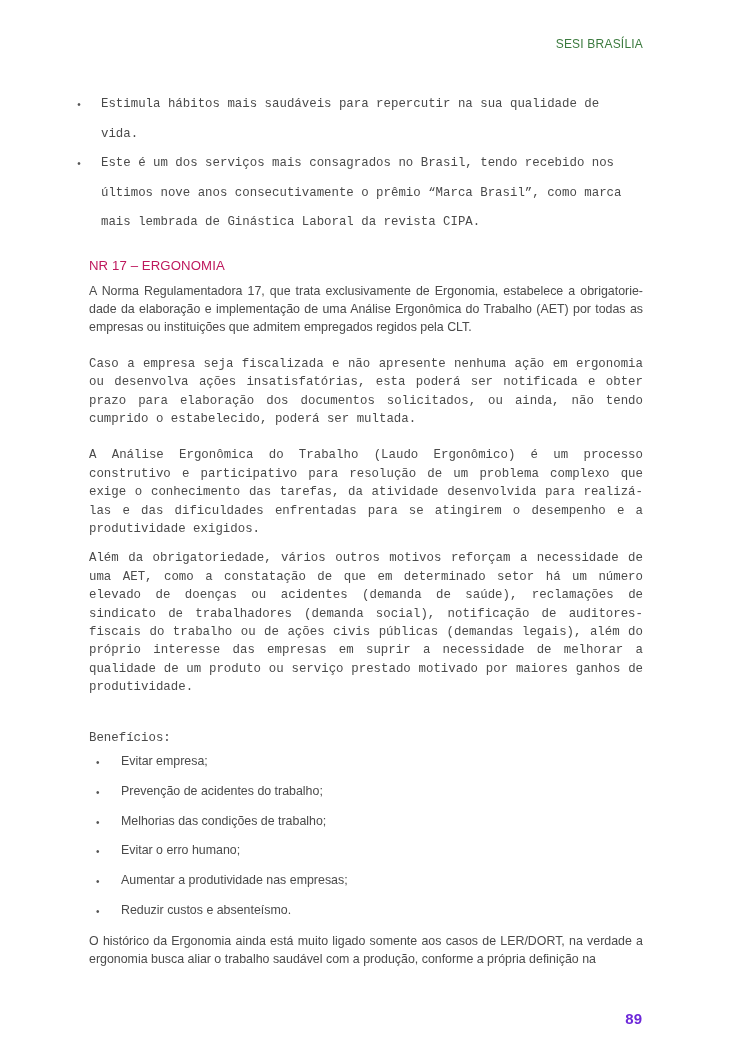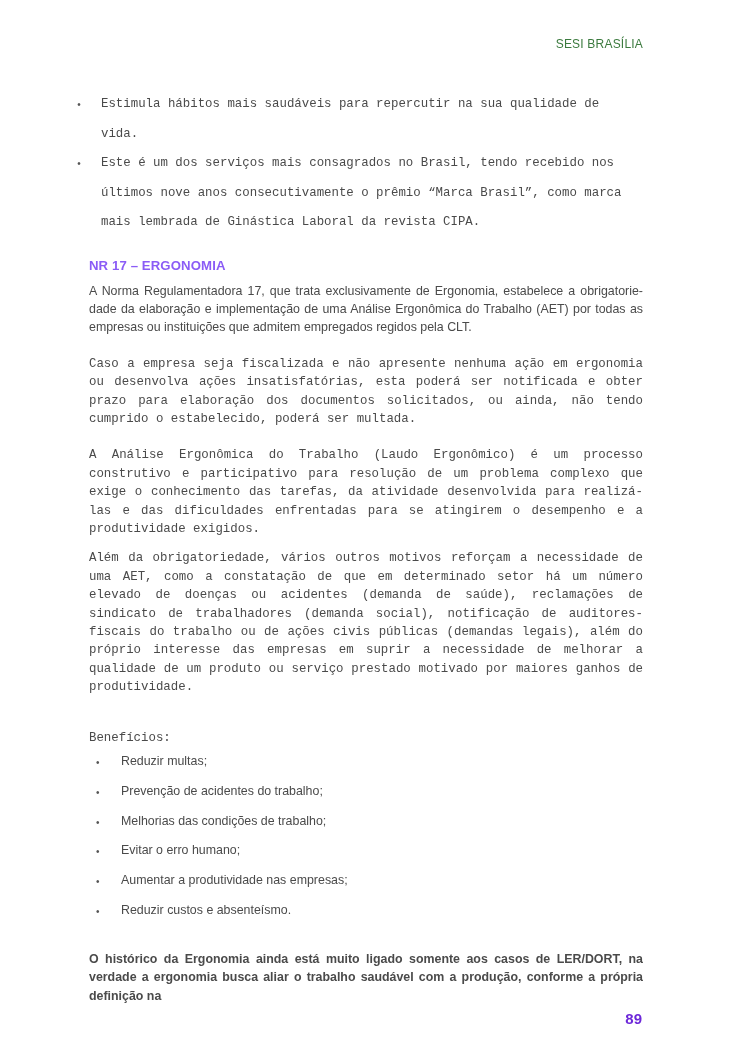--- a/index.html
+++ b/index.html
@@ -14,30 +14,30 @@
   .content { position: absolute; left: 89px; top: 90px; width: 554px; font-size: 12.4px; }
   ul.bullets { list-style: none; margin: 0; padding: 0; }
   ul.bullets li { position: relative; padding-left: 32px; }
   ul.bullets li::before {
     content: "•"; position: absolute; left: 29px; margin-left: -22px; color: #555; font-size: 10px; top: 1px;
   }
   .top-list li { line-height: 29.5px; }
   .top-list { margin-left: 20px; }
   .top-list li { padding-left: 31px; margin-left: -20px; font-family: Liberation Mono, monospace; }
   h2.section {
-    font-size: 13.2px; font-weight: bold; color: #8b5cf6; margin: 20px 0 9px 0; letter-spacing: 0.1px;
+    font-size: 13.2px; font-weight: normal; color: #be185d; margin: 20px 0 9px 0; letter-spacing: 0.1px;
   }
   p { margin: 0; line-height: 18.4px; text-align: justify; }
   p + p { margin-top: 18px; font-family: Liberation Mono, monospace; }
   p.tight { margin-top: 11px; }
   .benefits-label { margin-top: 32px; }
   .benefit-list { margin-top: 8px; }
   .benefit-list li { line-height: 29.8px; padding-left: 51px; }
   .benefit-list li::before { left: 51px; }
-  .last-p { margin-top: 24px; font-weight: bold; }
+  .last-p { margin-top: 6px; }
   .page-number {
     position: absolute; top: 1010px; right: 108px; font-size: 15px; font-weight: bold; color: #6d28d9;
   }
 </style>
 </head>
 <body>
 
 <div class="running-head">SESI BRASÍLIA</div>
 
 <div class="content">
@@ -48,21 +48,21 @@
 
   <h2 class="section">NR 17 – ERGONOMIA</h2>
 
   <p class="tight-first">A Norma Regulamentadora 17, que trata exclusivamente de Ergonomia, estabelece a obrigatorie­dade da elaboração e implementação de uma Análise Ergonômica do Trabalho (AET) por todas as empresas ou instituições que admitem empregados regidos pela CLT.</p>
   <p>Caso a empresa seja fiscalizada e não apresente nenhuma ação em ergonomia ou desenvolva ações insatisfatórias, esta poderá ser notificada e obter prazo para elaboração dos documentos solicitados, ou ainda, não tendo cumprido o estabelecido, poderá ser multada.</p>
   <p>A Análise Ergonômica do Trabalho (Laudo Ergonômico) é um processo construtivo e participativo para resolução de um problema complexo que exige o conhecimento das tarefas, da atividade desenvolvida para realizá-las e das dificuldades enfrentadas para se atingirem o desempenho e a produtividade exigidos.</p>
   <p class="tight">Além da obrigatoriedade, vários outros motivos reforçam a necessidade de uma AET, como a constatação de que em determinado setor há um número elevado de doenças ou acidentes (de­manda de saúde), reclamações de sindicato de trabalhadores (demanda social), notificação de auditores-fiscais do trabalho ou de ações civis públicas (demandas legais), além do próprio inte­resse das empresas em suprir a necessidade de melhorar a qualidade de um produto ou serviço prestado motivado por maiores ganhos de produtividade.</p>
 
   <p class="benefits-label">Benefícios:</p>
   <ul class="bullets benefit-list">
-    <li>Reduzir multas;</li>
+    <li>Evitar empresa;</li>
     <li>Prevenção de acidentes do trabalho;</li>
     <li>Melhorias das condições de trabalho;</li>
     <li>Evitar o erro humano;</li>
     <li>Aumentar a produtividade nas empresas;</li>
     <li>Reduzir custos e absenteísmo.</li>
   </ul>
 
   <p class="last-p">O histórico da Ergonomia ainda está muito ligado somente aos casos de LER/DORT, na verdade a ergonomia busca aliar o trabalho saudável com a produção, conforme a própria definição na</p>
 </div>
 

